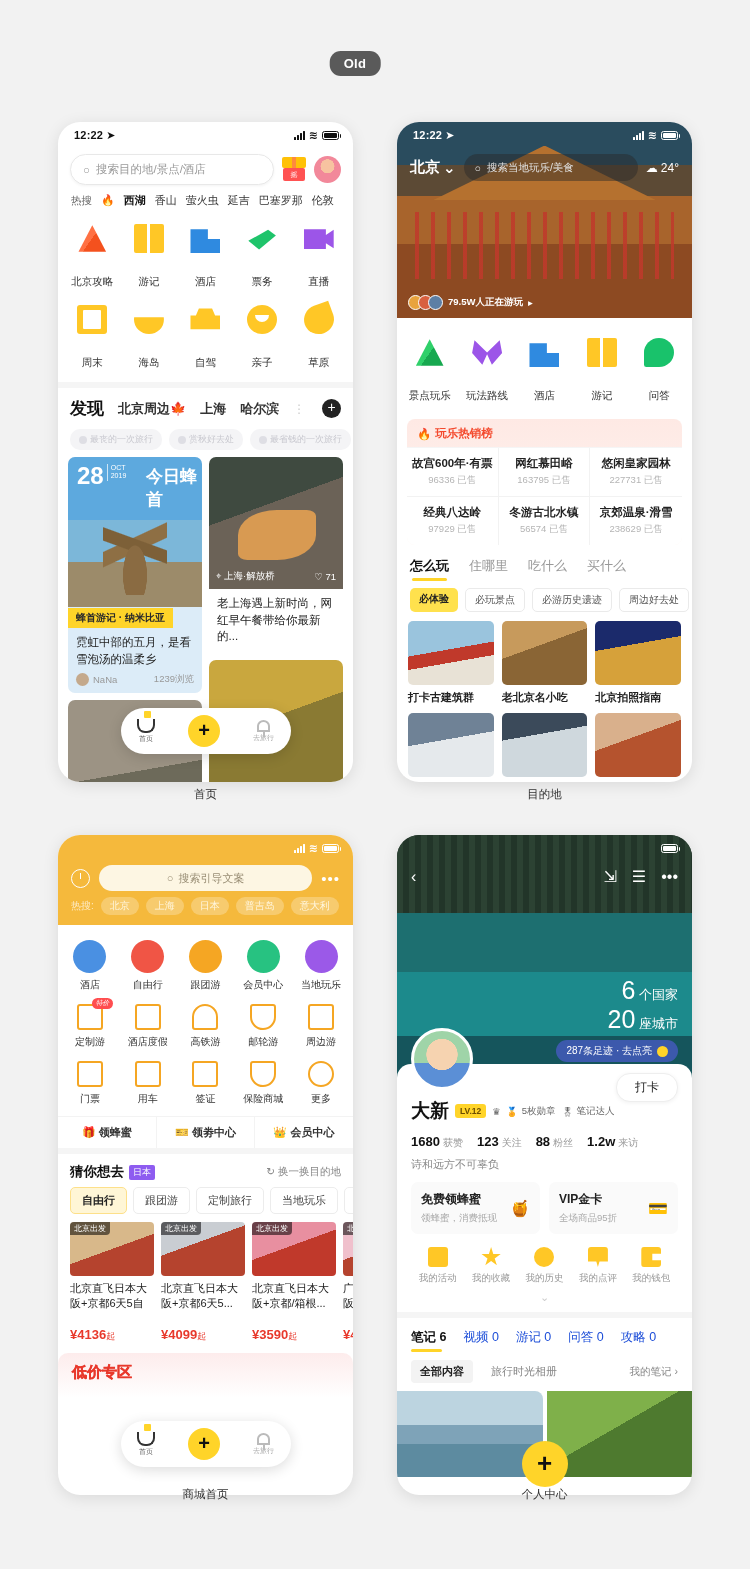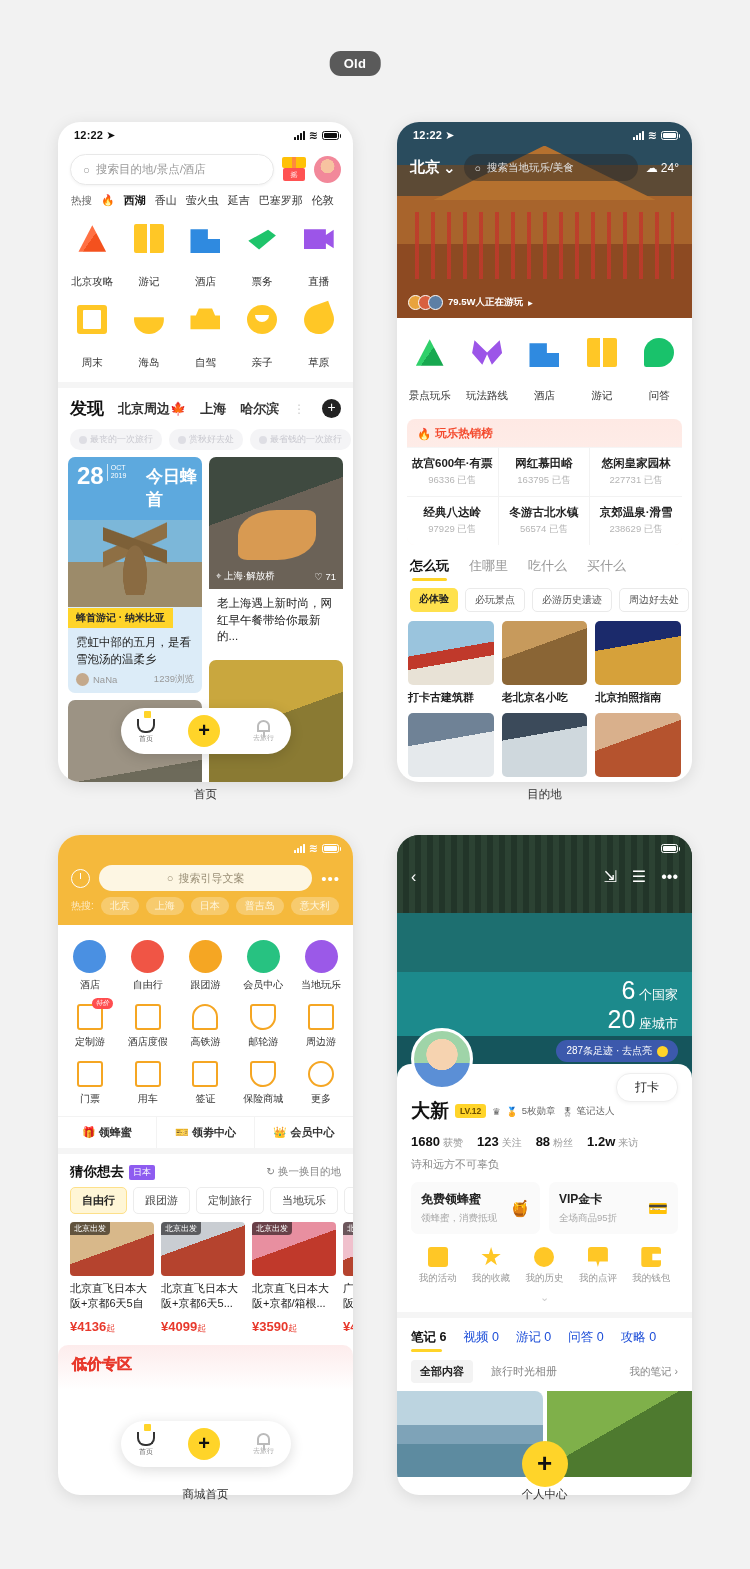--- a/index.html
+++ b/index.html
@@ -225,21 +225,21 @@
   .p3-guess .gb { background: #8e5cf0; color: #fff; font-size: 9px; padding: 1px 4px; border-radius: 2px; margin-left: 5px; }
   .p3-guess .gr { margin-left: auto; font-size: 10.5px; color: #888; }
   .p3-filters { display: flex; gap: 6px; padding: 0 12px 8px; overflow: hidden; }
   .fchip { flex:none; font-size: 11px; padding: 5px 11px; border-radius: 5px; background: #fff; border: 1px solid #ececec; color: #444; }
   .fchip.on { background: #fff6d6; border-color: #fde08a; color: #222; font-weight: bold; }
   .p3-cards { display: flex; gap: 7px; padding: 0 12px; }
   .pc { flex: none; width: 84px; }
   .pc .im { height: 54px; border-radius: 4px; position: relative; }
   .pc .from { position: absolute; left: 0; top: 0; background: rgba(0,0,0,.55); color:#fff; font-size: 8px; padding: 1px 4px; border-radius: 4px 0 4px 0;}
   .pc .tt { font-size: 11px; color: #222; line-height: 1.35; margin-top: 5px; height: 30px; overflow: hidden;}
-  .pc .pr { font-size: 13px; color: #e8392c; font-weight: bold; margin-top: 8px; }
+  .pc .pr { font-size: 13px; color: #e8392c; font-weight: bold; margin-top: 16px; }
   .pc .pr small { font-size: 9px; font-weight: normal; }
   .p3-low { margin: 10px 0 0; background: linear-gradient(180deg,#fdecec,#fff); padding: 10px 14px 16px; border-radius: 10px 10px 0 0;}
   .p3-low .lt { font-size: 15px; font-weight: bold; color: #e8392c; -webkit-text-stroke: .4px #e8392c;}
 
   
   .p4-hero { height: 245px; position: relative;
     background: linear-gradient(180deg,#24352c 0 30%, #1d6f70 30% 56%, #1c8a8c 56% 82%, #15555c 82% 100%); }
   .p4-hero::before { content:''; position:absolute; left:0; right:0; top:0; height:32%;
     background: repeating-linear-gradient(90deg, #2c4233 0 6px, #223529 6px 12px); }
   .p4-nav { position: absolute; left: 0; right: 0; top: 26px; display: flex; align-items: center; padding: 6px 14px; color: #fff; }

